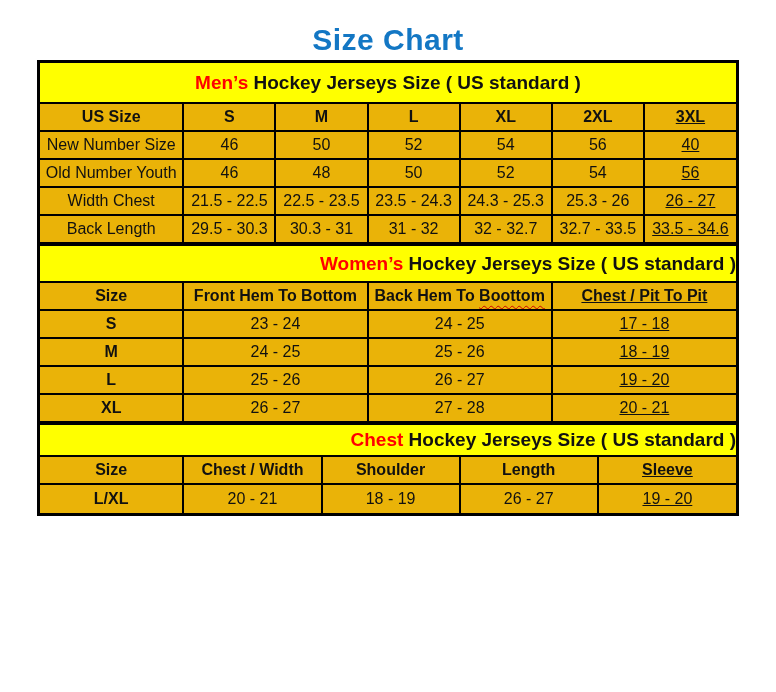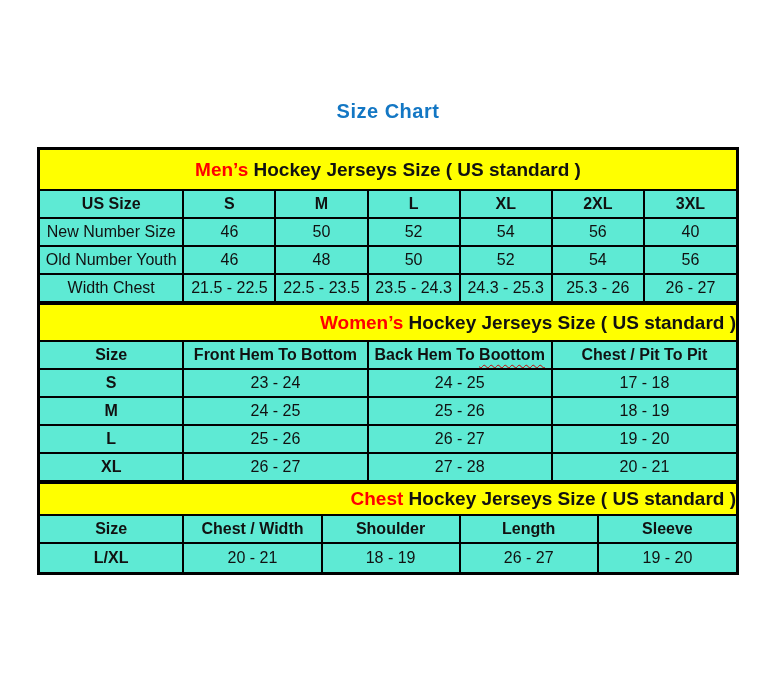--- a/index.html
+++ b/index.html
@@ -7,32 +7,31 @@
     padding: 0;
     background: #ffffff;
     width: 776px;
     height: 692px;
     font-family: "Liberation Sans", sans-serif;
     color: #111111;
     overflow: hidden;
   }
   .page-title {
     text-align: center;
-    padding-top: 56px;
-    font-size: 20px;
+    padding-top: 23px;
+    font-size: 30px;
     font-weight: bold;
     color: #1377c4;
     letter-spacing: 0.5px;
-    margin-top: 44px;
   }
   .chart-wrap {
     width: 696px;
-    margin: 24px auto 0 auto;
+    margin: 3px auto 0 auto;
     border: 3px solid #000000;
-    background: #5eead4;
+    background: #eab308;
   }
   .banner {
     display: flex;
     align-items: center;
     justify-content: center;
     background: #ffff00;
     font-weight: bold;
     font-size: 19px;
     color: #111111;
     border-bottom: 2px solid #000000;
@@ -55,21 +54,21 @@
     vertical-align: middle;
     font-size: 16px;
     padding: 0 2px;
     overflow: hidden;
     white-space: nowrap;
   }
   .section-table th { font-weight: bold; height: 26px; border-top: 0; }
   .section-table td { font-weight: normal; height: 26px; }
   .table-youth td { height: 28px; }
   .section-table th:first-child, .section-table td:first-child { border-left: 0; }
-  .section-table th:last-child,  .section-table td:last-child  { border-right: 0; }
+  .section-table th:last-child,  .section-table td:last-child  { border-right: 0; text-decoration: underline; }
   .chart-wrap > .section-table:last-child tr:last-child td { border-bottom: 0; }
   .table-womens .row-label, .table-youth .row-label { font-weight: bold; }
   .squiggle {
     text-decoration: underline;
     text-decoration-style: wavy;
     text-decoration-color: #cc0000;
     text-decoration-thickness: 1px;
     text-underline-offset: 4px;
   }
 </style>
@@ -122,20 +121,29 @@
         </tr>
         <tr>
           <td class="row-label">Width Chest</td>
           <td>21.5 - 22.5</td>
           <td>22.5 - 23.5</td>
           <td>23.5 - 24.3</td>
           <td>24.3 - 25.3</td>
           <td>25.3 - 26</td>
           <td>26 - 27</td>
         </tr>
+        <tr>
+          <td class="row-label">Back Length</td>
+          <td>29.5 - 30.3</td>
+          <td>30.3 - 31</td>
+          <td>31 - 32</td>
+          <td>32 - 32.7</td>
+          <td>32.7 - 33.5</td>
+          <td>33.5 - 34.6</td>
+        </tr>
       </tbody>
     </table>
     <div class="banner banner-womens"><span class="banner-hl">Women’s</span><span> Hockey Jerseys Size ( US standard )</span></div>
     <table class="section-table table-womens">
       <colgroup>
         <col style="width: 20.6%;">
         <col style="width: 26.4667%;">
         <col style="width: 26.4667%;">
         <col style="width: 26.4667%;">
       </colgroup>

